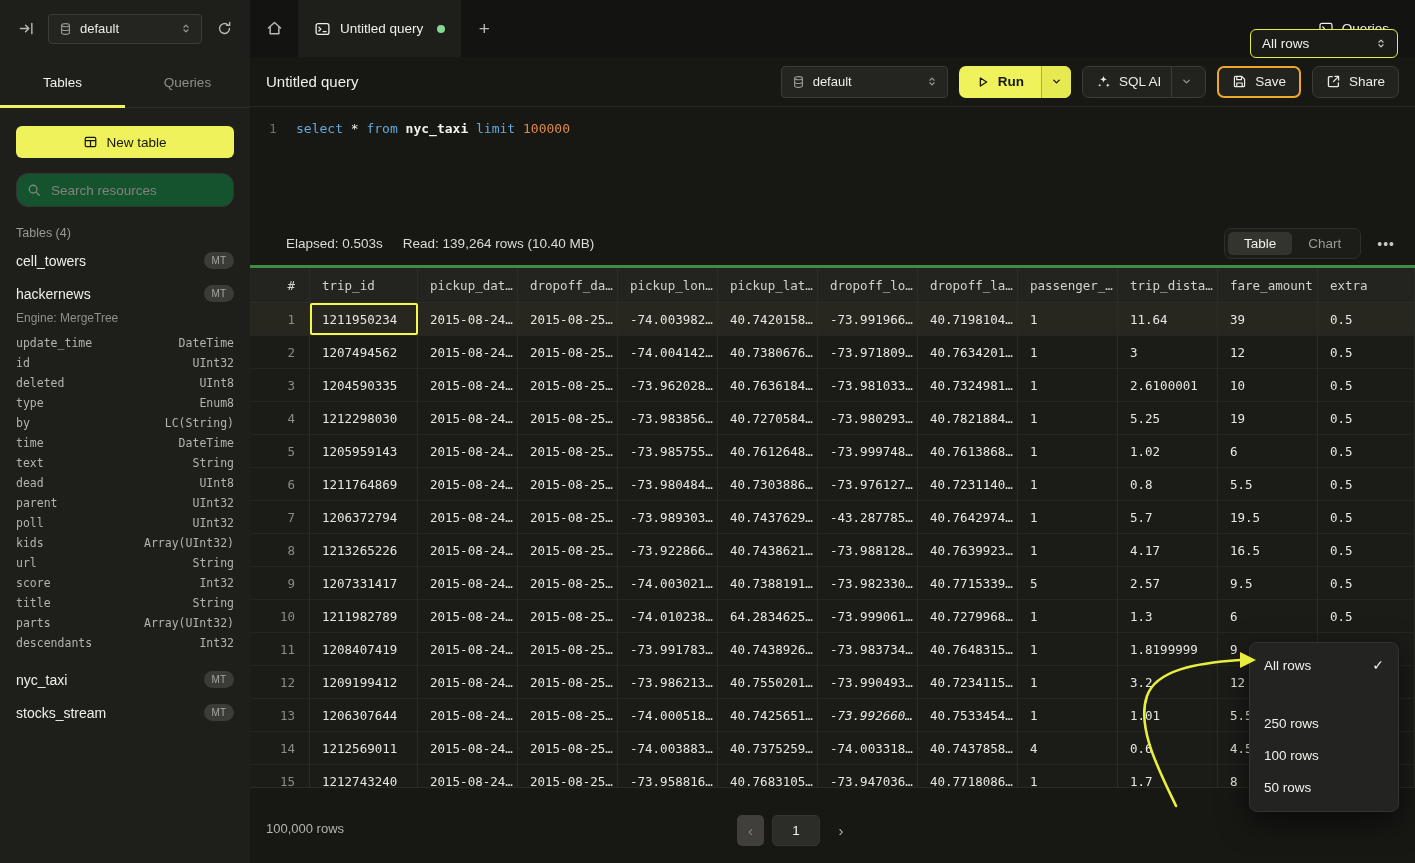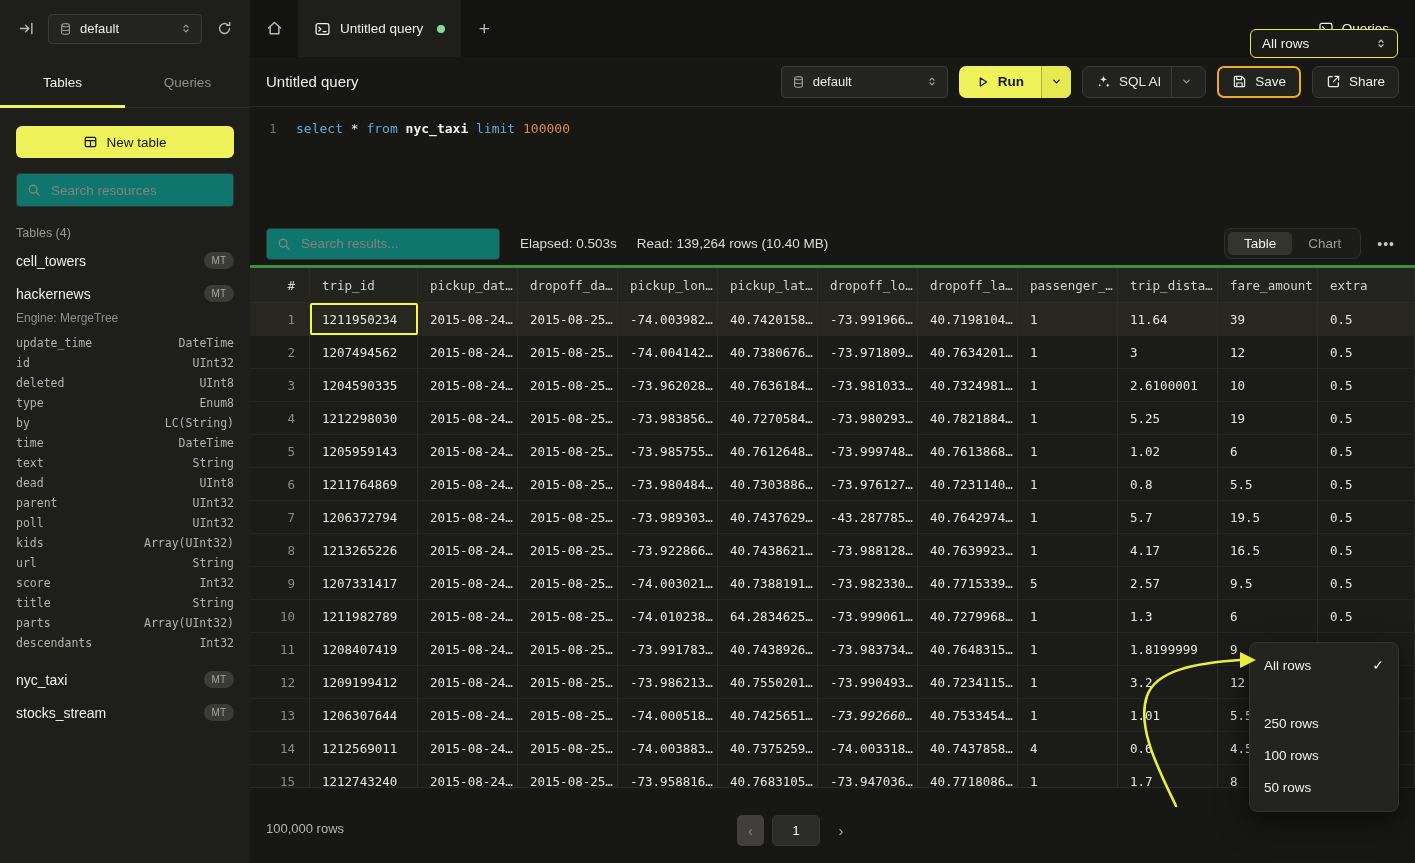--- a/index.html
+++ b/index.html
@@ -25,21 +25,21 @@
   .queries-btn{display:flex;align-items:center;gap:8px;background:none;border:none;color:#f0f0eb;font-size:13.5px;}
 
   
   .sidebar{position:absolute;top:57px;left:0;width:250px;height:806px;background:#1e1e1b;box-sizing:border-box;}
   .sb-tabs{height:50px;display:flex;border-bottom:1px solid #2c2c28;}
   .sb-tab{flex:1;display:flex;align-items:center;justify-content:center;color:#8f8f89;position:relative;cursor:pointer;}
   .sb-tab.active{color:#f2f2ed;}
   .sb-tab.active::after{content:"";position:absolute;left:0;right:0;bottom:-1px;height:3px;background:#eff25a;}
   .new-table-btn{margin:18px 16px 0;width:218px;height:32px;background:#eff25a;color:#17170f;border:none;border-radius:6px;
      font-size:13.5px;font-weight:500;display:flex;align-items:center;justify-content:center;gap:8px;}
-  .search-box{height:34px;border:1px solid #35352f;border-radius:4px;display:flex;align-items:center;gap:8px;padding:0 10px;color:#85857f;box-sizing:border-box;background:#0f766e;}
+  .search-box{height:34px;border:1px solid #35352f;border-radius:12px;display:flex;align-items:center;gap:8px;padding:0 10px;color:#85857f;box-sizing:border-box;background:#14532d;}
   .sb-search{margin:15px 16px 0;}
   .search-box input{background:transparent;border:none;outline:none;color:#e9e9e4;font-size:13.5px;width:100%;font-family:inherit;}
   .search-box input::placeholder{color:#83837d;}
   .sb-section{margin:19px 16px 4px;font-size:12.5px;color:#9a9a94;}
   .tbl-row{display:flex;align-items:center;justify-content:space-between;padding:0 16px;height:33px;cursor:pointer;}
   .tbl-name{font-size:14px;color:#f0f0eb;}
   .mt-badge{background:#3b3b37;color:#a6a6a0;font-size:10px;padding:3px 8px;border-radius:10px;}
   .engine-line{padding:1px 16px 8px;font-size:12px;color:#8f8f89;}
   .col-row{display:flex;justify-content:space-between;align-items:center;padding:0 16px;height:20px;
      font-family:"DejaVu Sans Mono",monospace;font-size:11.5px;color:#b4b4ae;}
@@ -390,29 +390,20 @@
     </div>
 
     <div class="editor">
       <div class="code-line">
         <span class="lineno">1</span>
         <span id="sqlCode"><span class="tok-keyword">select</span><span class="tok-plain"> </span><span class="tok-plain">*</span><span class="tok-plain"> </span><span class="tok-keyword">from</span><span class="tok-plain"> </span><span class="tok-identifier">nyc_taxi</span><span class="tok-plain"> </span><span class="tok-keyword">limit</span><span class="tok-plain"> </span><span class="tok-number">100000</span></span>
       </div>
     </div>
 
     <div class="rtoolbar">
-      <div class="search-box r-search">
-        <span>
-          <svg width="14" height="14" viewBox="0 0 16 16" fill="none" stroke="currentColor" stroke-width="1.5" stroke-linecap="round">
-              <circle cx="7" cy="7" r="4.4"></circle>
-              <path d="M10.4 10.4L14 14"></path>
-            </svg>
-        </span>
-        <input placeholder="Search results..." style="">
-      </div>
       <span class="r-meta">Elapsed: 0.503s</span>
       <span class="r-meta">Read: 139,264 rows (10.40 MB)</span>
       <div class="view-toggle">
         <div class="seg active"><span>Table</span></div>
         <div class="seg"><span>Chart</span></div>
       </div>
       <button class="more-btn"><span>•••</span></button>
     </div>
 
     <div class="progress"></div>

